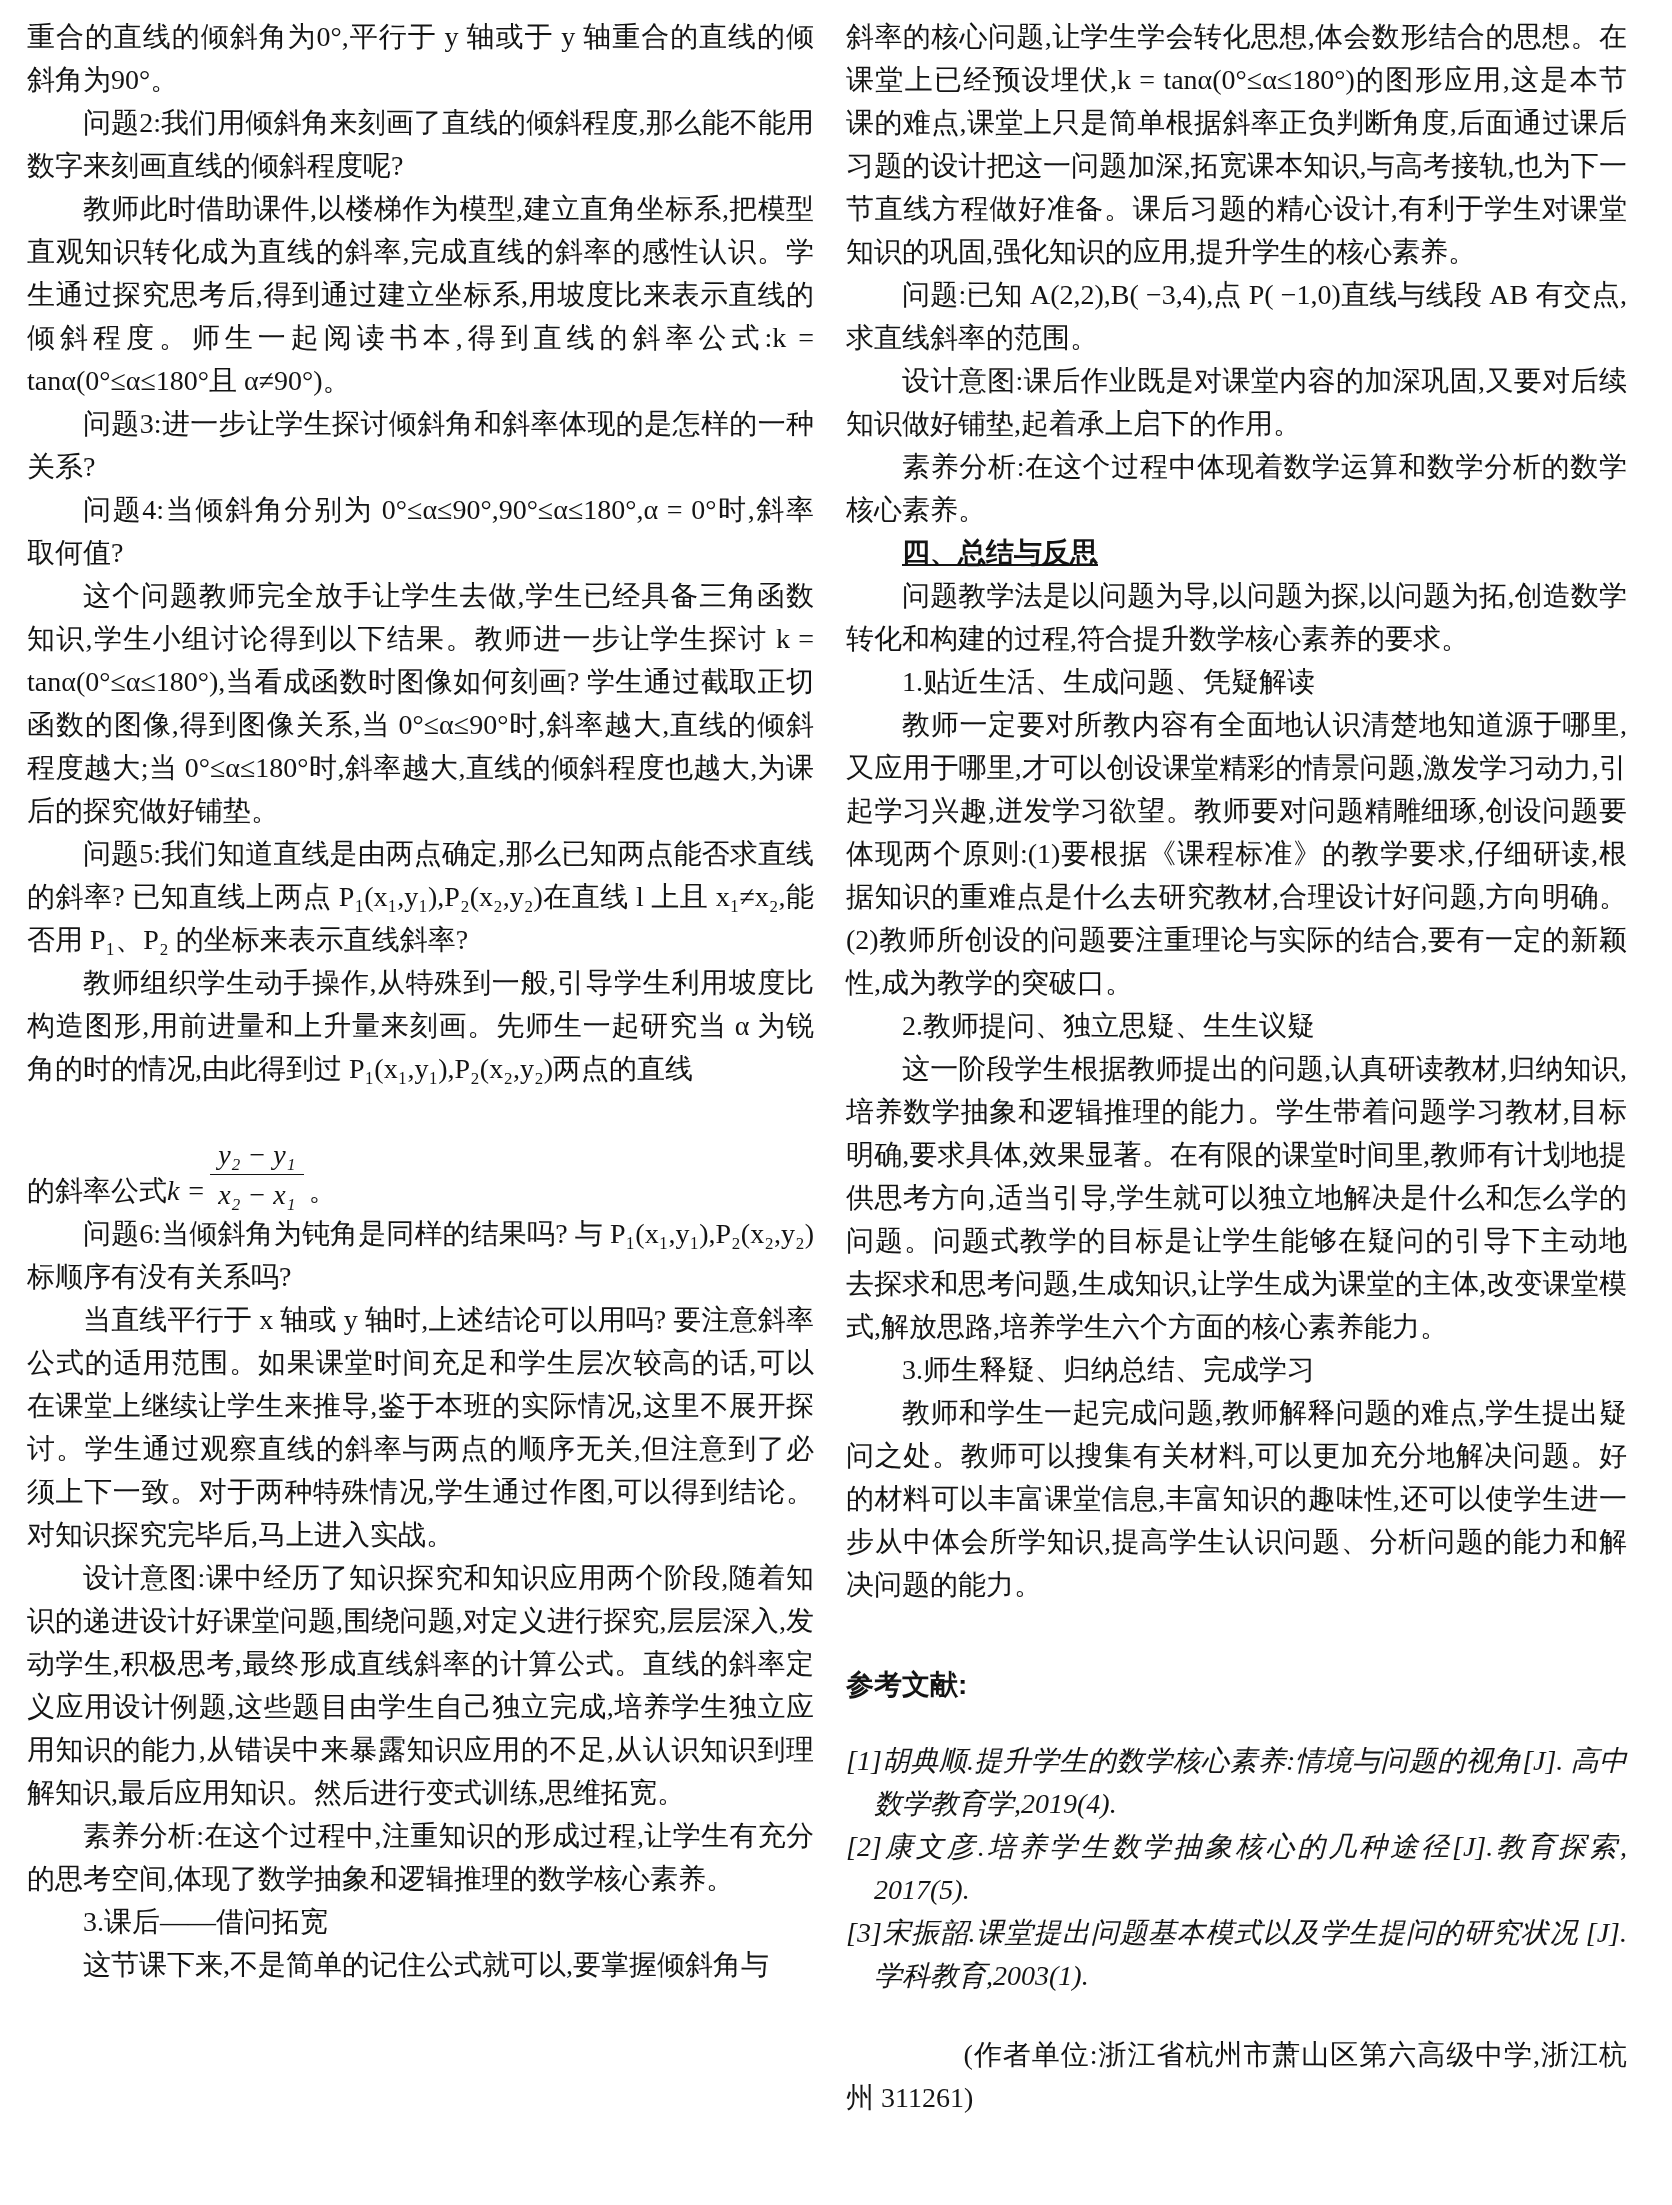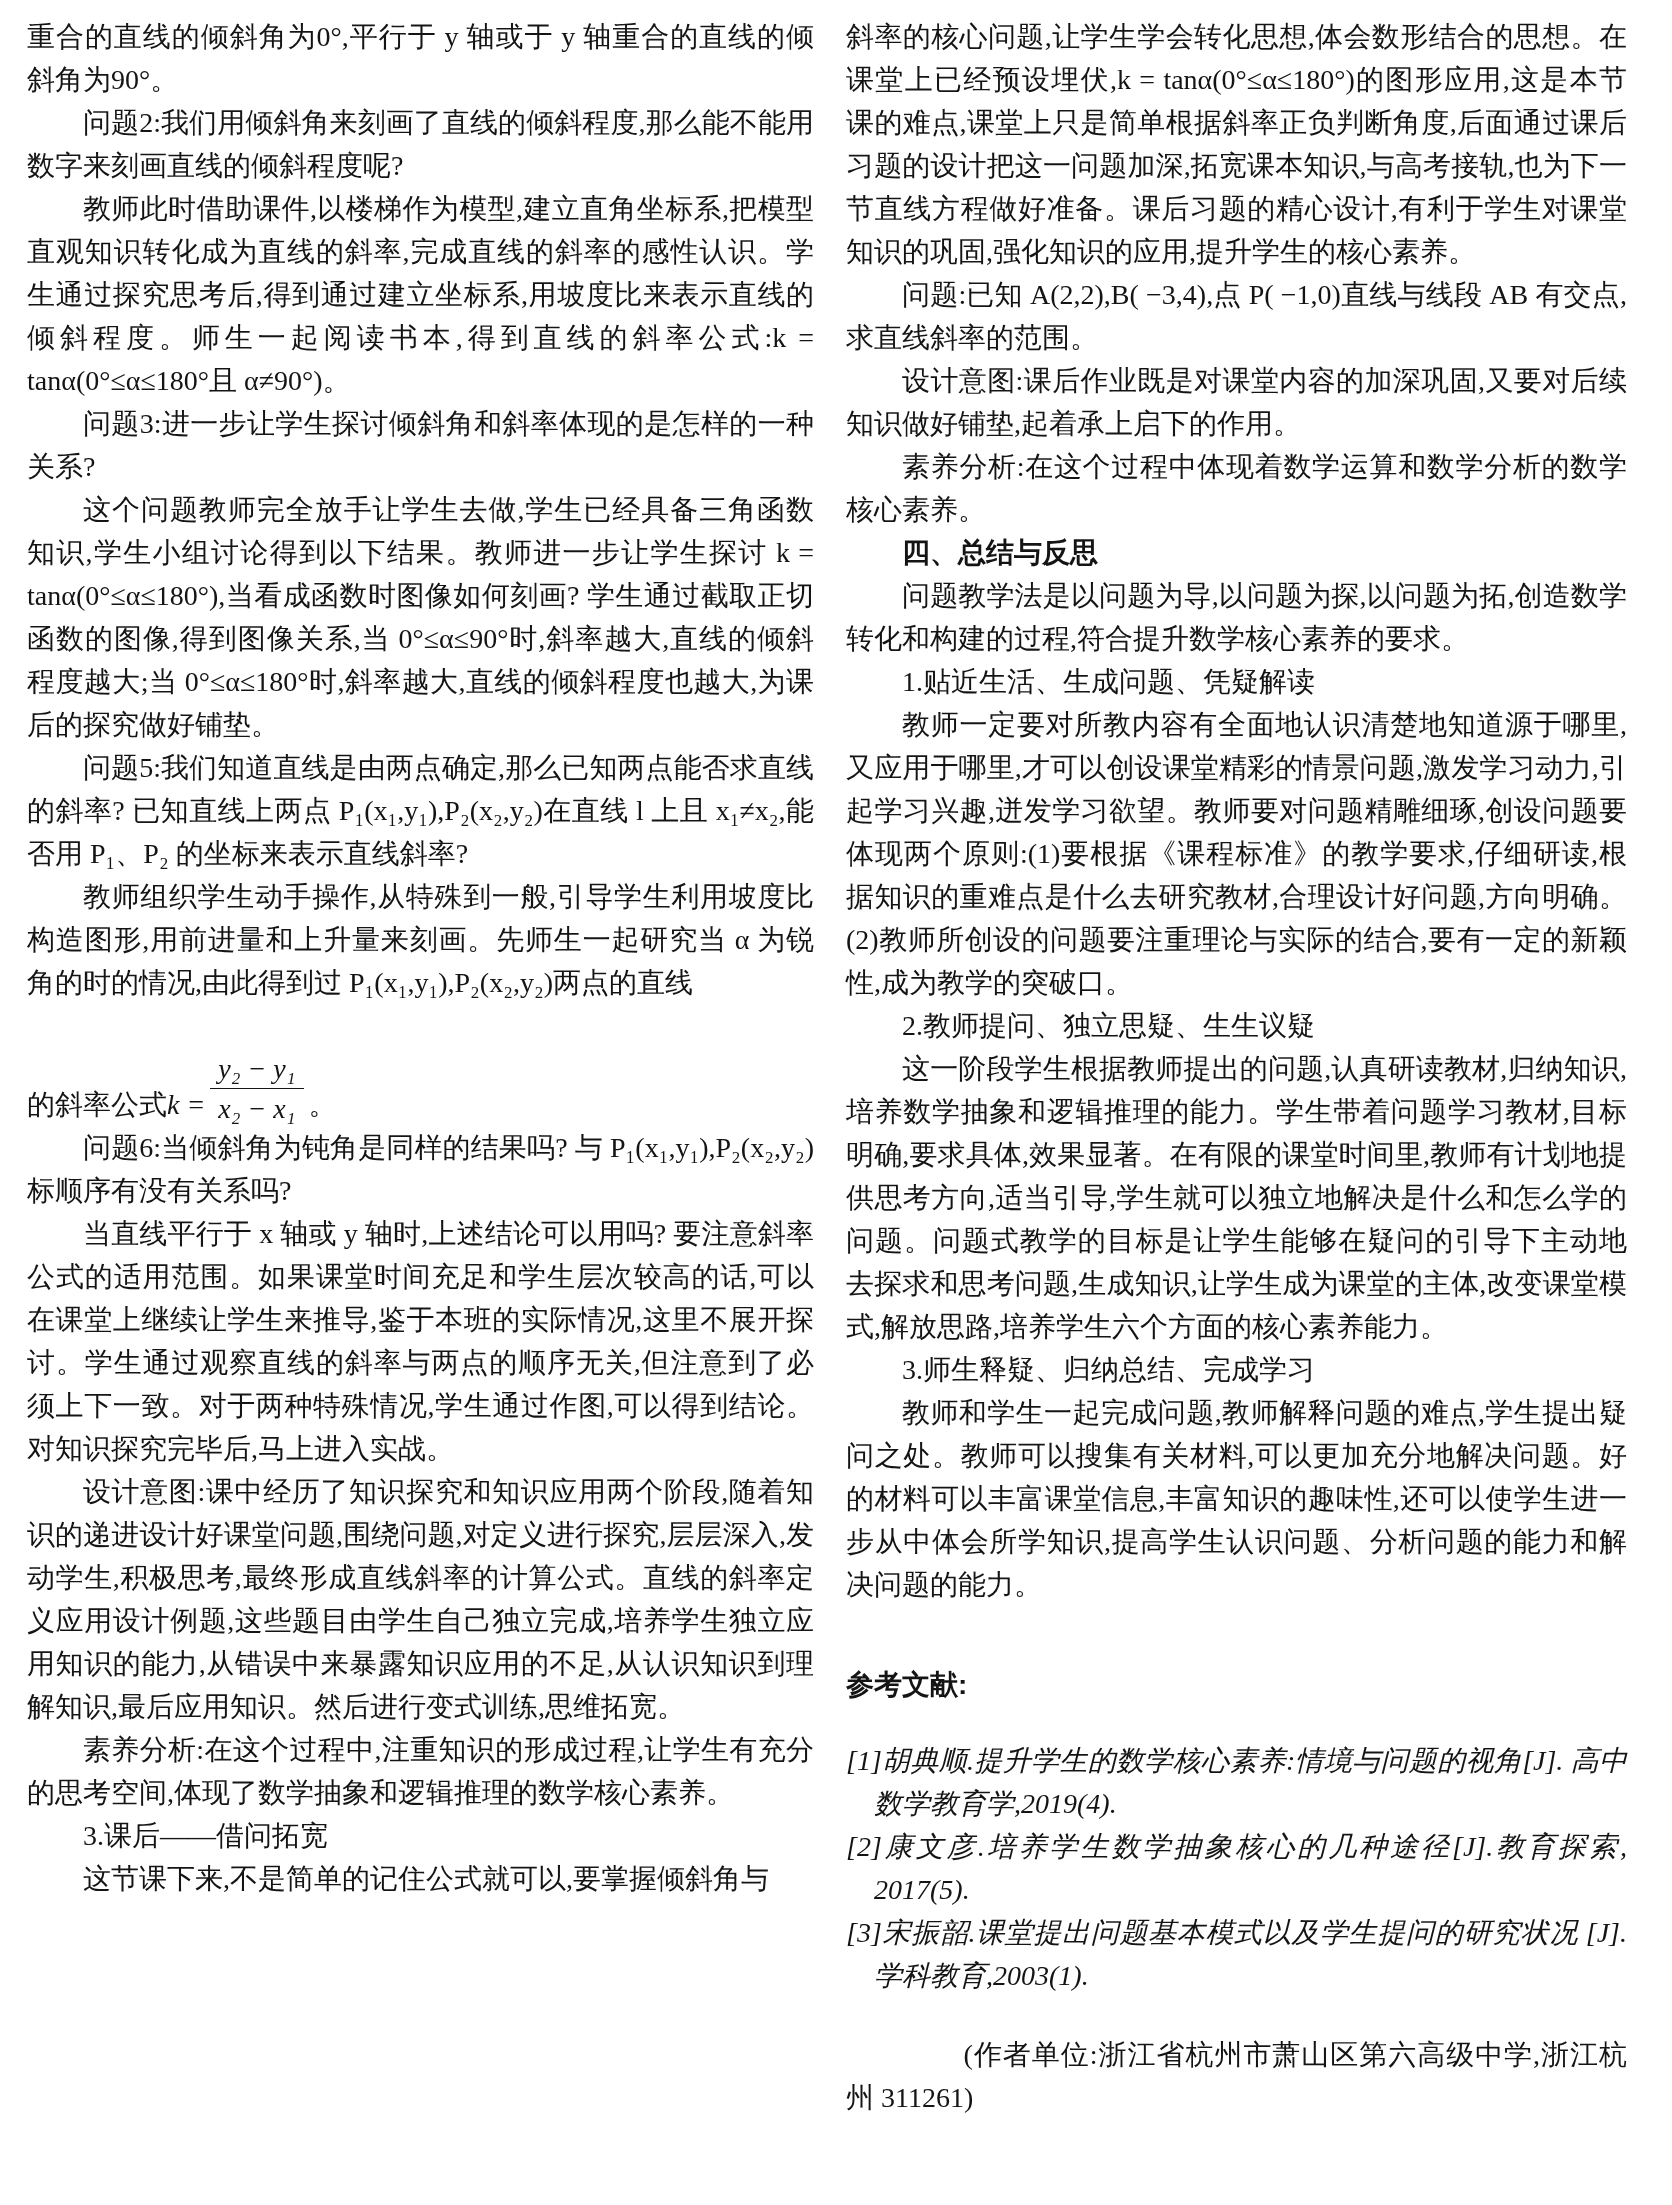--- a/index.html
+++ b/index.html
@@ -25,20 +25,21 @@
   .col { text-align: justify; }
   .col-left  { width: 787px; }
   .col-right { width: 781px; }
   p { margin: 0; padding: 0; text-align: justify; text-align-last: left; }
   p.body { text-indent: 2em; }
   p.cont { text-indent: 0; }
   p.section-heading {
     text-indent: 2em;
     font-family: "Liberation Sans", "DejaVu Sans", sans-serif;
     font-weight: bold;
+    text-decoration: underline;
   }
   p.ref-heading {
     font-family: "Liberation Sans", "DejaVu Sans", sans-serif;
     font-weight: bold;
     margin-top: 57px;
     margin-bottom: 33px;
     text-indent: 0;
   }
   p.reference {
     padding-left: 1em;
@@ -70,20 +71,21 @@
 </head>
 <body>
 
 <div class="page">
 
   <div class="col col-left">
     <p class="cont">重合的直线的倾斜角为0°,平行于 y 轴或于 y 轴重合的直线的倾斜角为90°。</p>
     <p class="body">问题2:我们用倾斜角来刻画了直线的倾斜程度,那么能不能用数字来刻画直线的倾斜程度呢?</p>
     <p class="body">教师此时借助课件,以楼梯作为模型,建立直角坐标系,把模型直观知识转化成为直线的斜率,完成直线的斜率的感性认识。学生通过探究思考后,得到通过建立坐标系,用坡度比来表示直线的倾斜程度。师生一起阅读书本,得到直线的斜率公式:k = tanα(0°≤α≤180°且 α≠90°)。</p>
     <p class="body">问题3:进一步让学生探讨倾斜角和斜率体现的是怎样的一种关系?</p>
+    <p class="body">问题4:当倾斜角分别为 0°≤α≤90°,90°≤α≤180°,α = 0°时,斜率取何值?</p>
     <p class="body">这个问题教师完全放手让学生去做,学生已经具备三角函数知识,学生小组讨论得到以下结果。教师进一步让学生探讨 k = tanα(0°≤α≤180°),当看成函数时图像如何刻画? 学生通过截取正切函数的图像,得到图像关系,当 0°≤α≤90°时,斜率越大,直线的倾斜程度越大;当 0°≤α≤180°时,斜率越大,直线的倾斜程度也越大,为课后的探究做好铺垫。</p>
     <p class="body">问题5:我们知道直线是由两点确定,那么已知两点能否求直线的斜率? 已知直线上两点 P₁(x₁,y₁),P₂(x₂,y₂)在直线 l 上且 x₁≠x₂,能否用 P₁、P₂ 的坐标来表示直线斜率?</p>
     <p class="body">教师组织学生动手操作,从特殊到一般,引导学生利用坡度比构造图形,用前进量和上升量来刻画。先师生一起研究当 α 为锐角的时的情况,由此得到过 P₁(x₁,y₁),P₂(x₂,y₂)两点的直线</p>
 
     <div class="formula-row">
       <span>的斜率公式 </span>
       <span class="mathvar">k =</span>
       <span class="frac">
         <span class="num">y₂ − y₁</span>
         <span class="den">x₂ − x₁</span>

